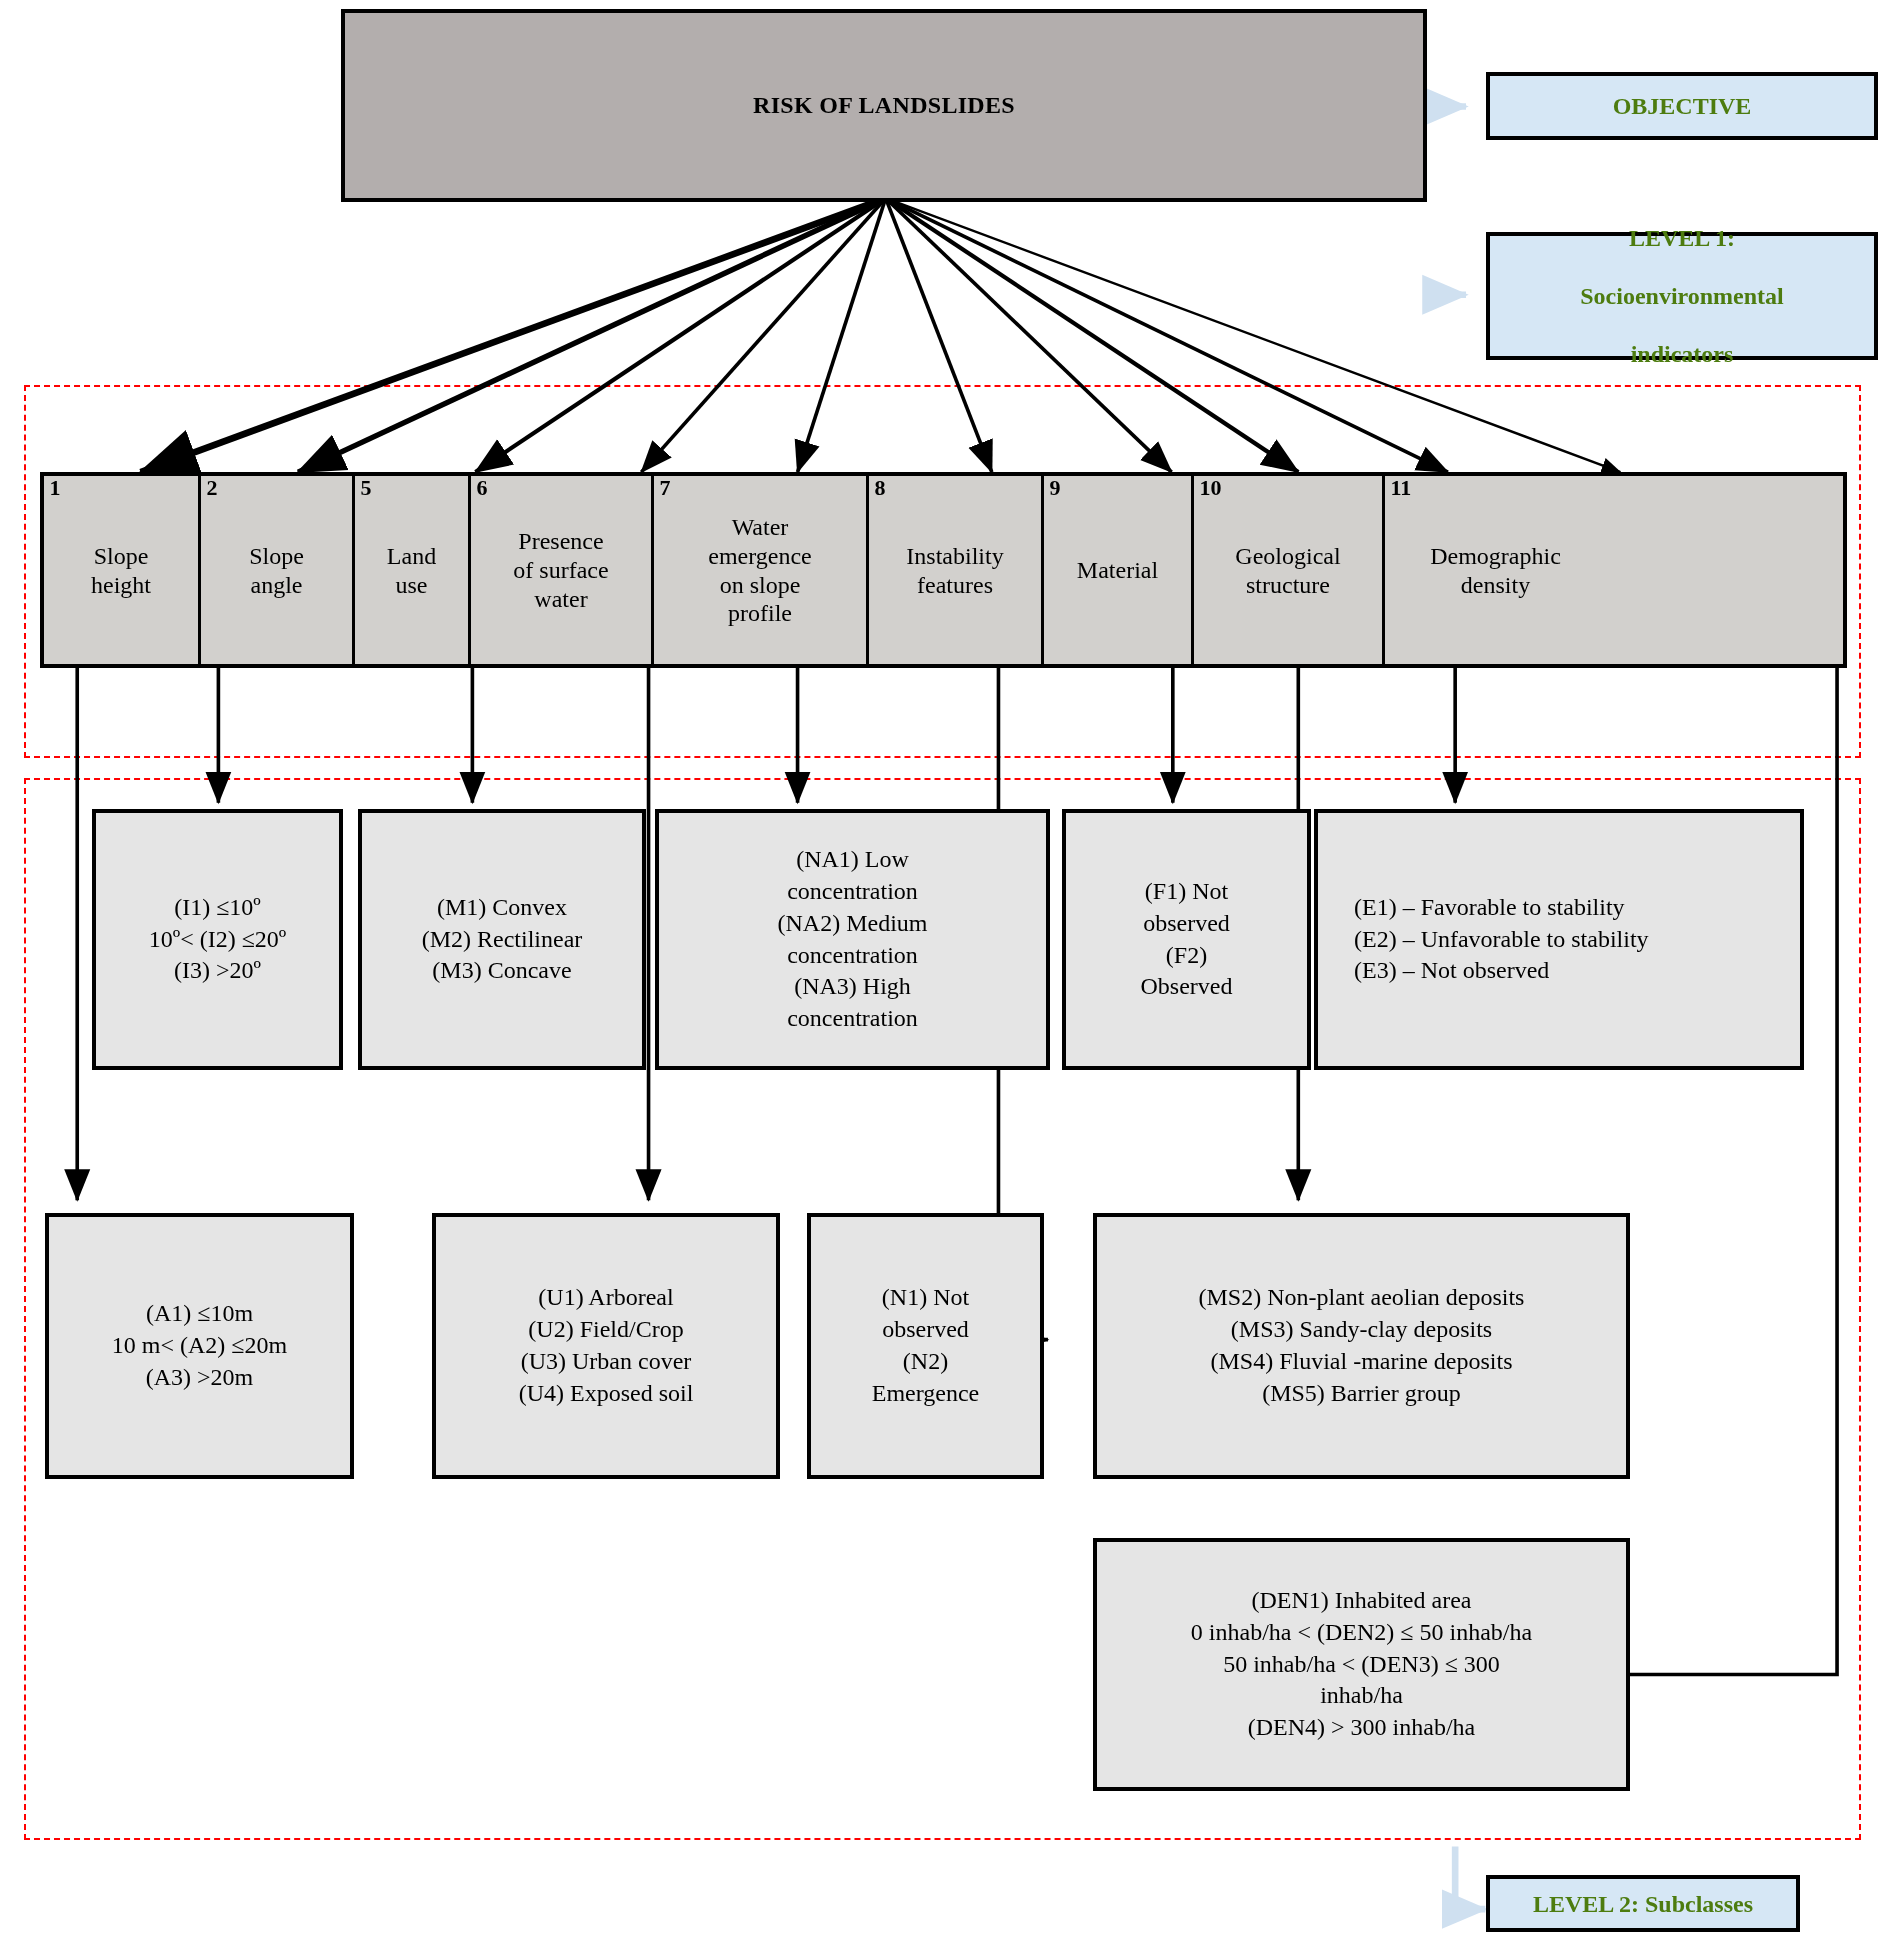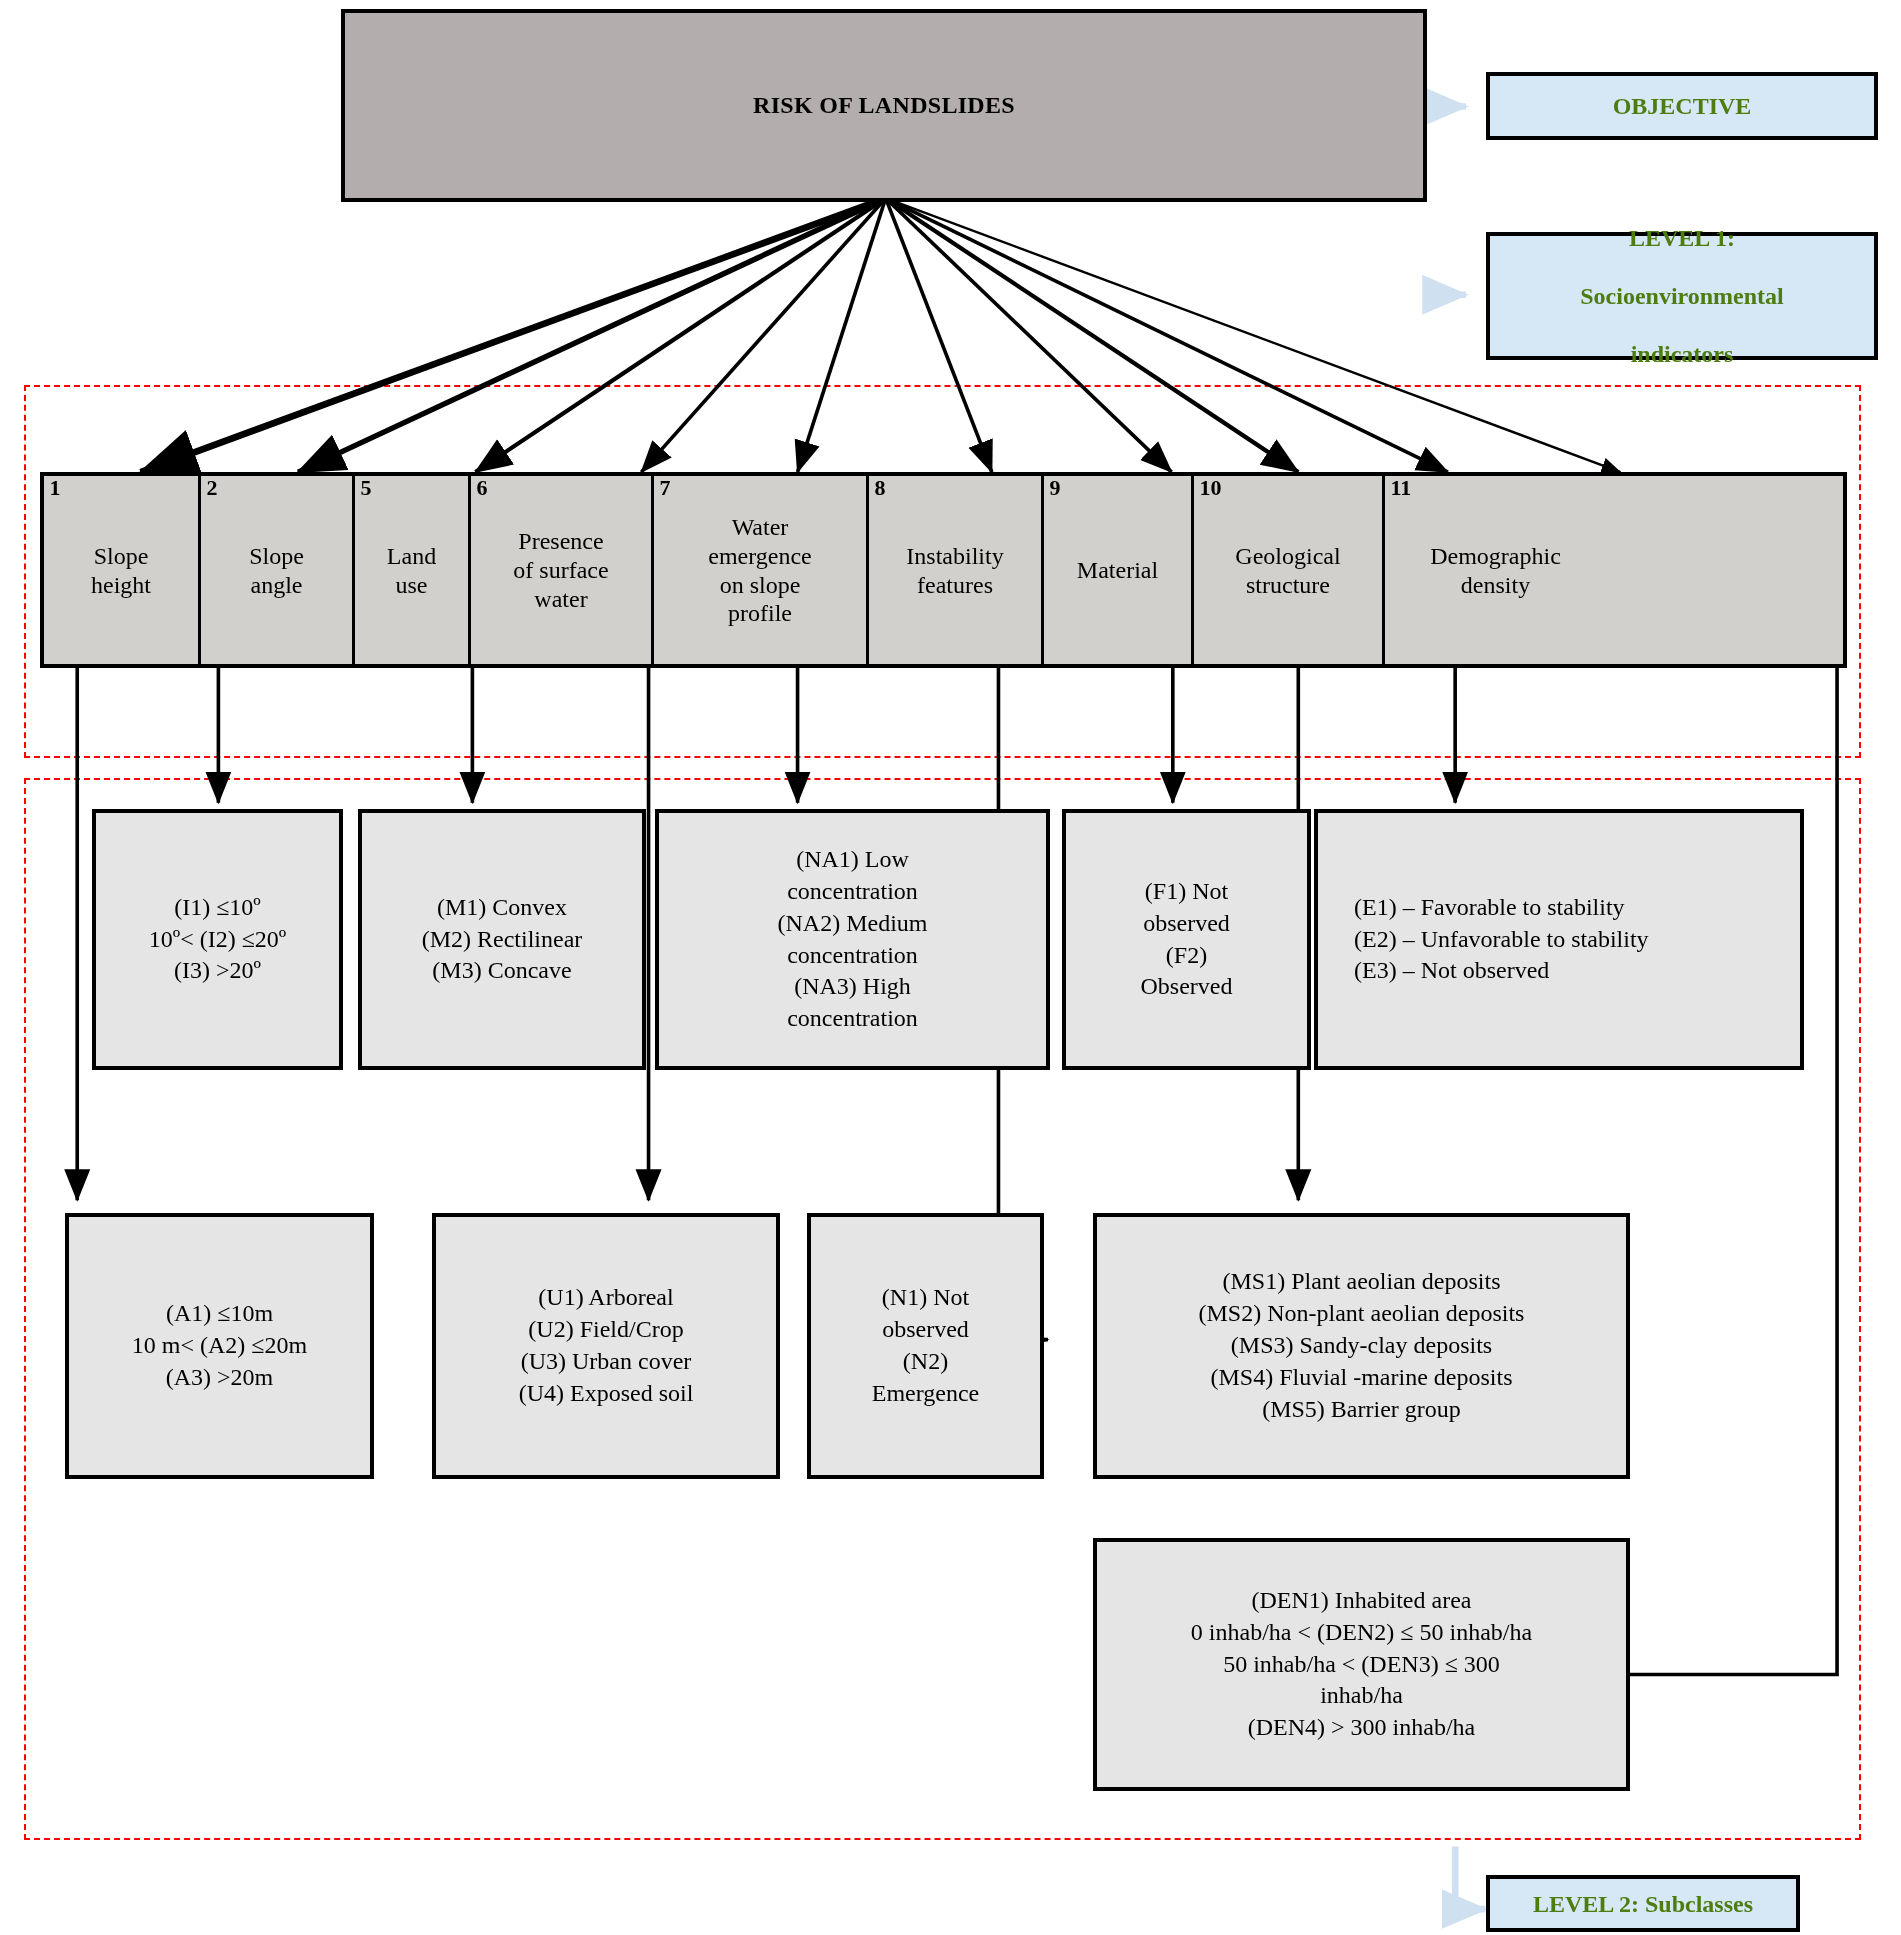--- a/index.html
+++ b/index.html
@@ -249,21 +249,21 @@
   </div>
 
   <div class="abs subbox" style="left:1314px;top:809px;width:490px;height:261px;justify-content:flex-start;padding-left:36px;">
     <div class="inner" style="text-align:left;">
       <div>(E1) – Favorable to stability</div>
       <div>(E2) – Unfavorable to stability</div>
       <div>(E3) – Not observed</div>
     </div>
   </div>
 
-  <div class="abs subbox" style="left:45px;top:1213px;width:309px;height:266px;margin-left:20px;">
+  <div class="abs subbox" style="left:45px;top:1213px;width:309px;height:266px;">
     <div class="inner">
       <div>(A1) ≤10m</div>
       <div>10 m&lt; (A2) ≤20m</div>
       <div>(A3) &gt;20m</div>
     </div>
   </div>
 
   <div class="abs subbox" style="left:432px;top:1213px;width:348px;height:266px;">
     <div class="inner">
       <div>(U1) Arboreal</div>
@@ -277,21 +277,20 @@
     <div class="inner">
       <div>(N1) Not</div>
       <div>observed</div>
       <div>(N2)</div>
       <div>Emergence</div>
     </div>
   </div>
 
   <div class="abs subbox" style="left:1093px;top:1213px;width:537px;height:266px;">
     <div class="inner">
-      <div>(MS1) Plant aeolian deposits</div>
       <div>(MS2) Non-plant aeolian deposits</div>
       <div>(MS3) Sandy-clay deposits</div>
       <div>(MS4) Fluvial -marine deposits</div>
       <div>(MS5) Barrier group</div>
     </div>
   </div>
 
   <div class="abs subbox" style="left:1093px;top:1538px;width:537px;height:253px;">
     <div class="inner">
       <div>(DEN1) Inhabited area</div>

